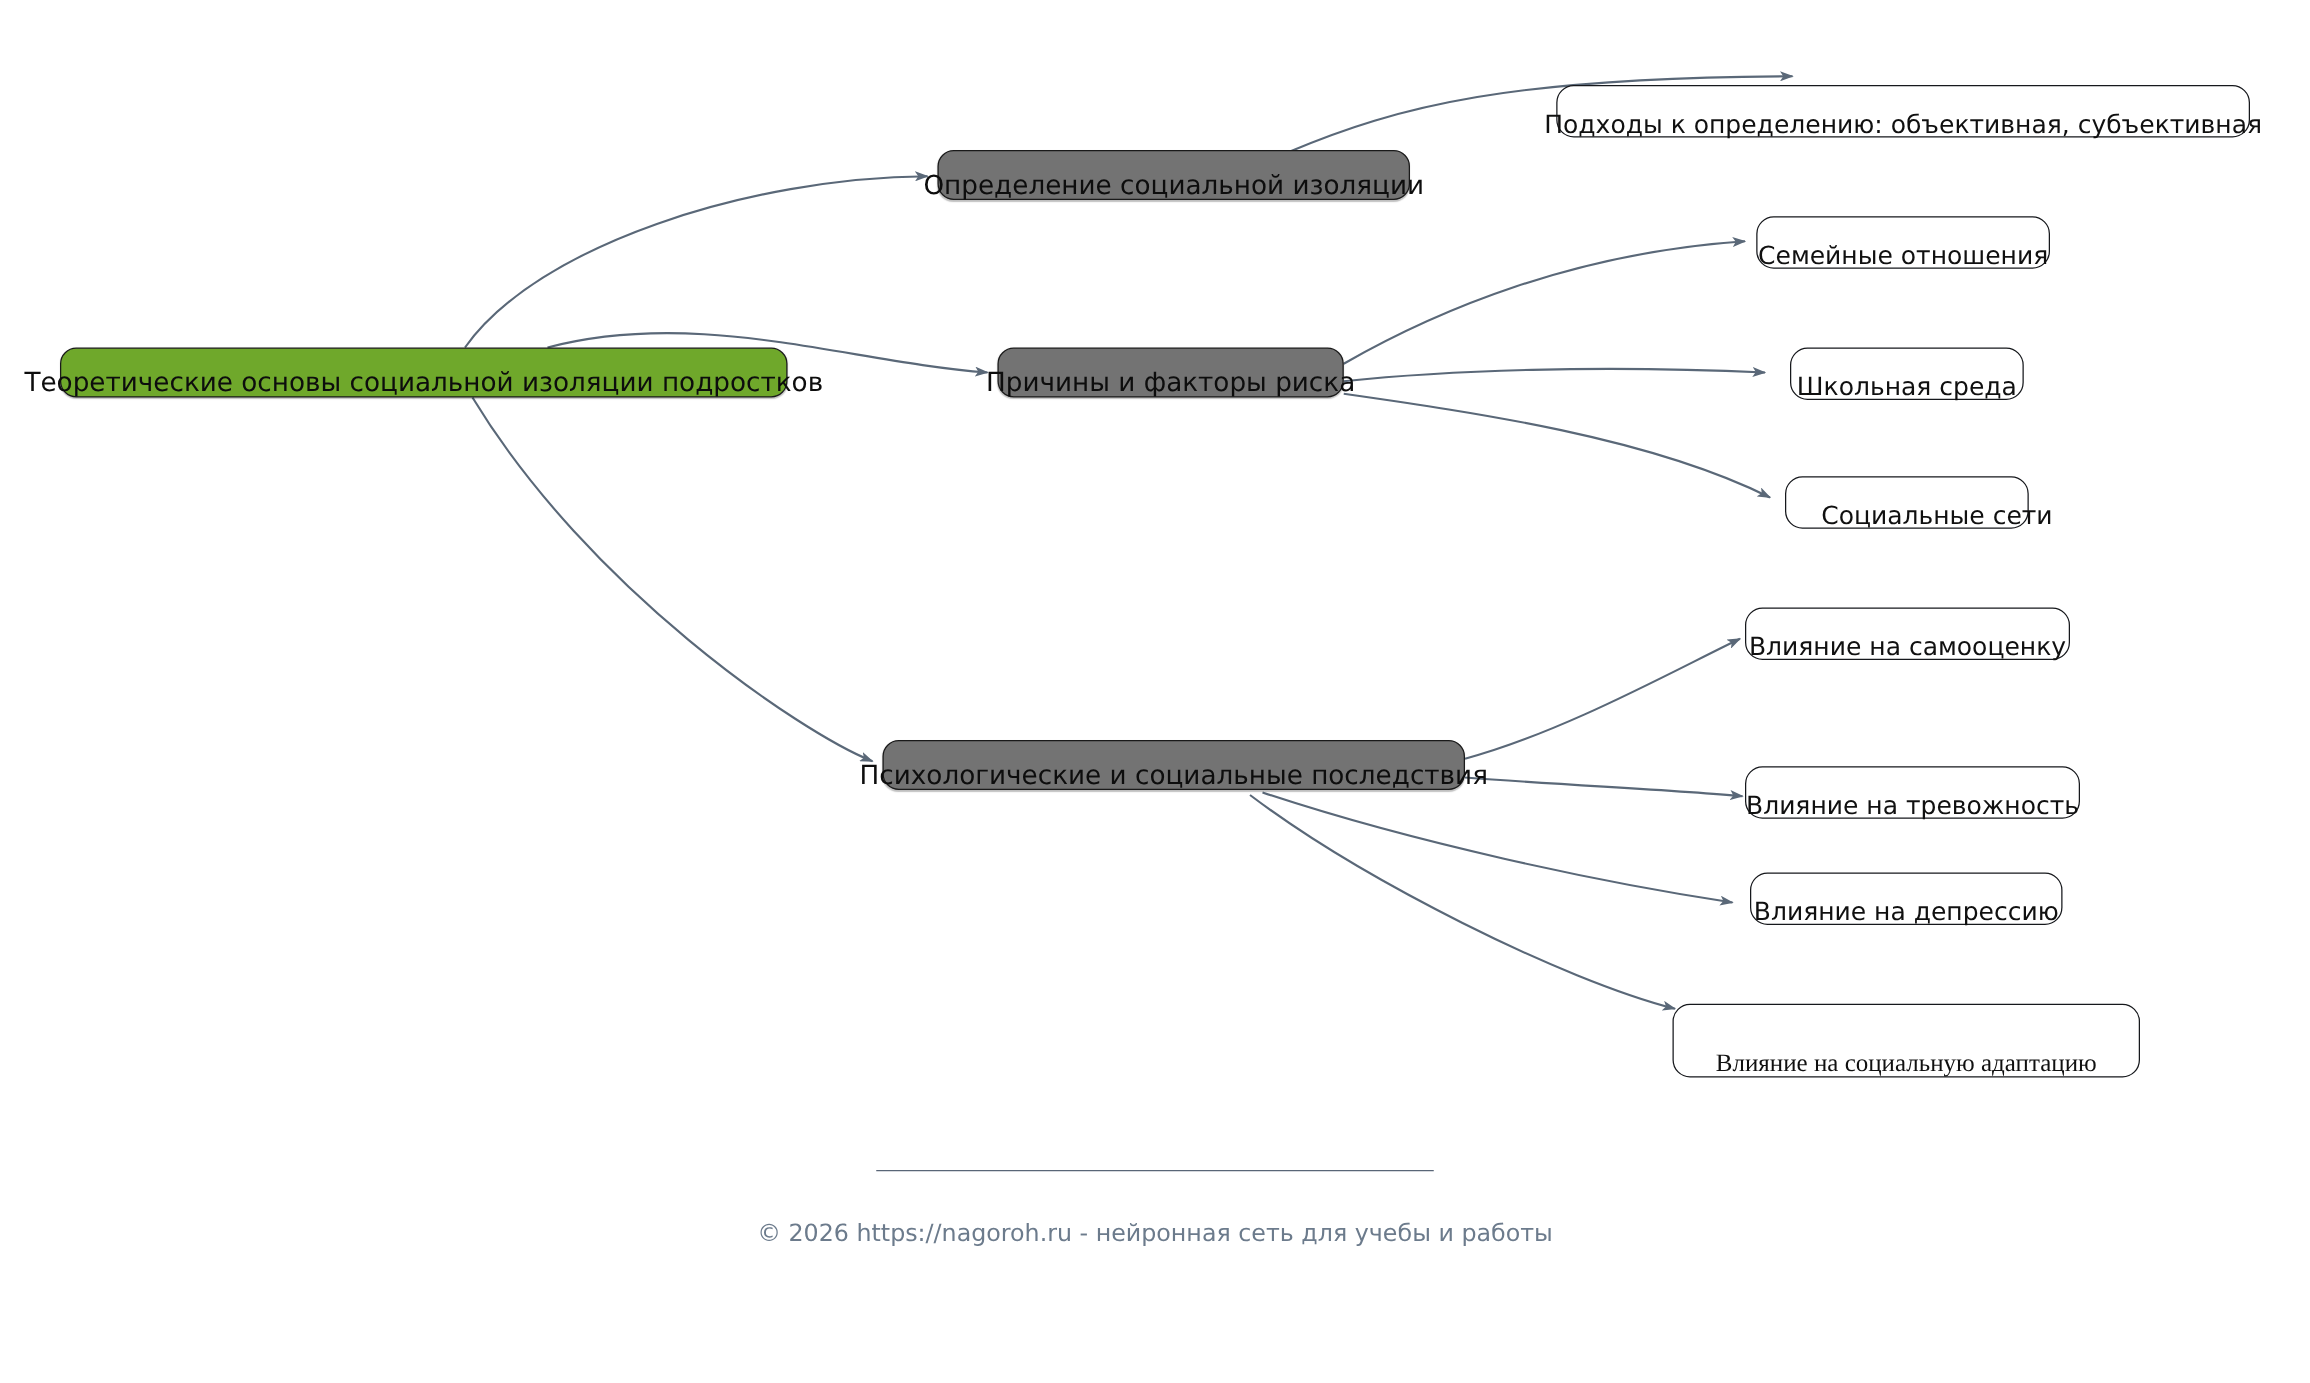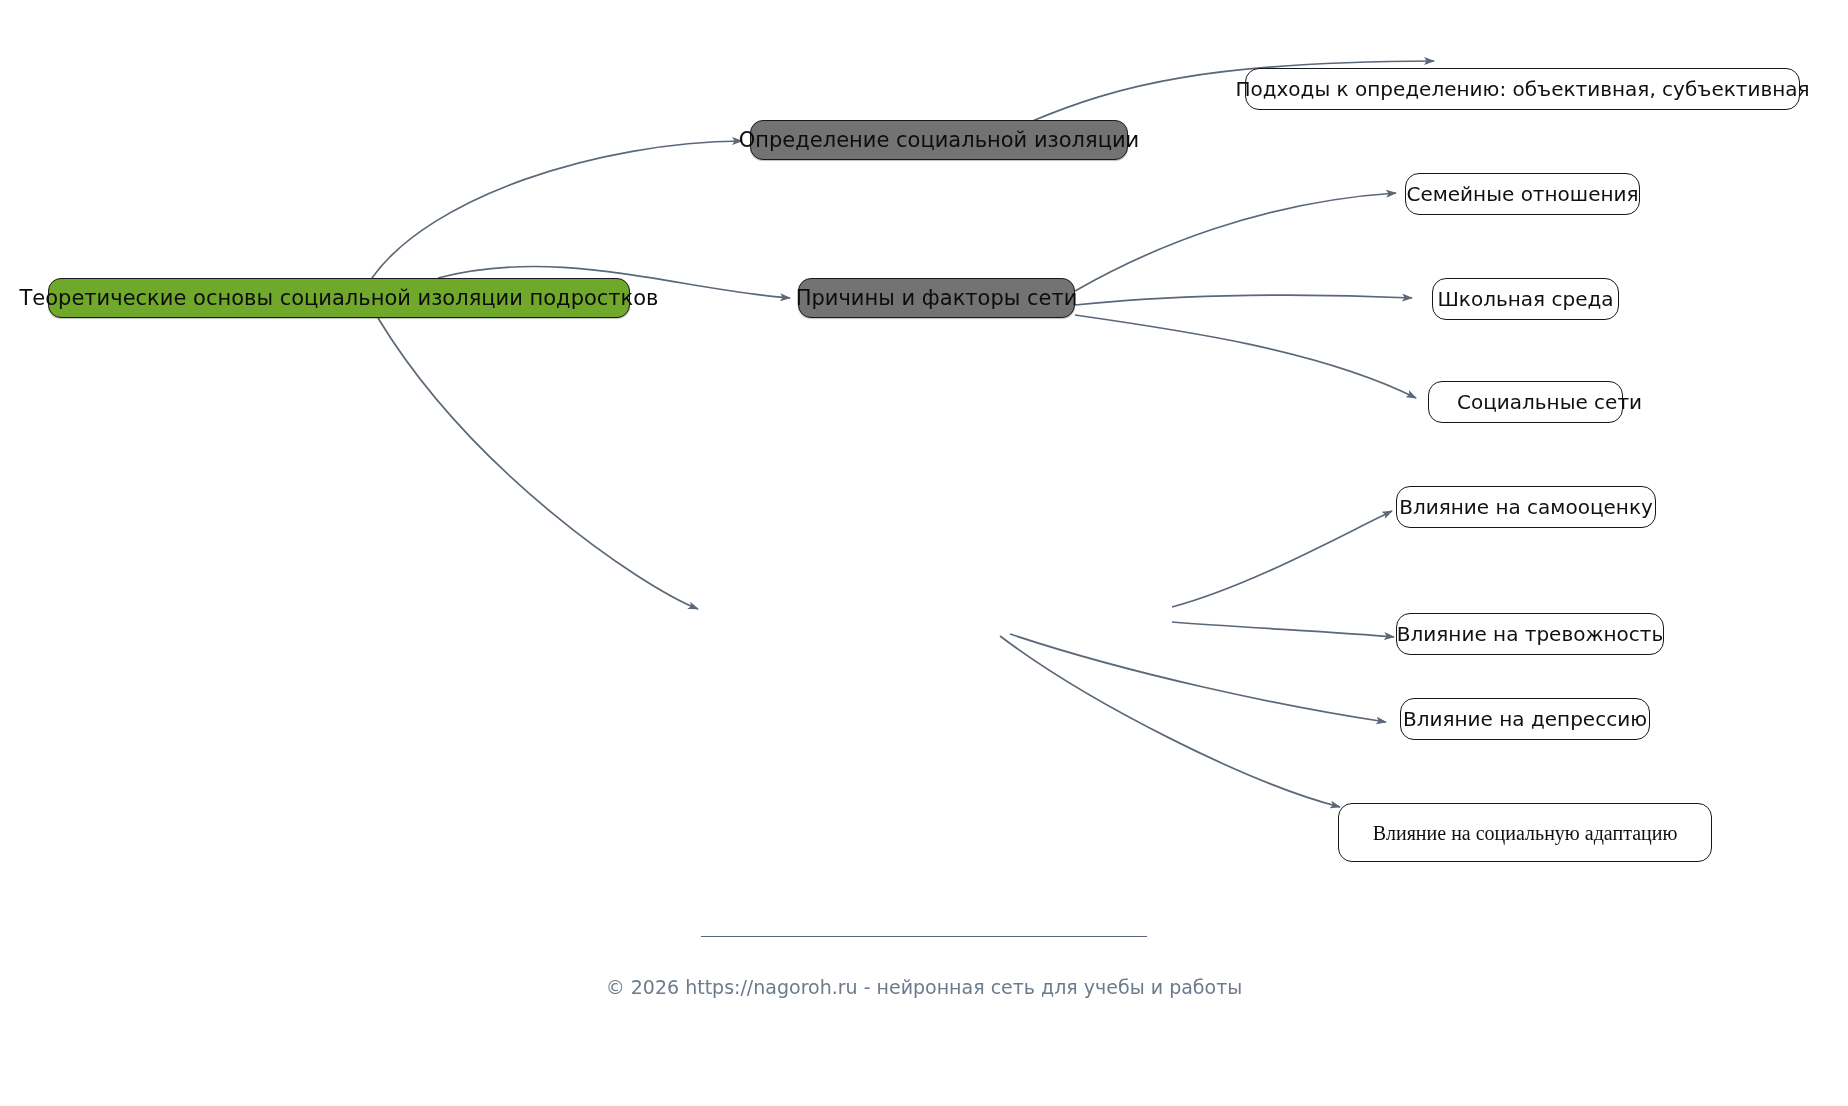--- a/index.html
+++ b/index.html
@@ -28,21 +28,21 @@
     top: 0;
     width: 1848px;
     height: 1106px;
     pointer-events: none;
   }
 
   .node {
     position: absolute;
     box-sizing: border-box;
     display: flex;
-    align-items: center;
+    align-items: flex-end;
     justify-content: center;
     border-radius: 13px;
     white-space: nowrap;
     line-height: 1;
   }
 
   .node-label {
     display: block;
     line-height: 1;
   }
@@ -143,23 +143,26 @@
 
   <div class="node node-root" style="left:48px; top:278px; width:582px; height:40px;">
     <span class="node-label">Теоретические основы социальной изоляции подростков</span>
   </div>
 
   <div class="node node-branch" style="left:750px; top:120px; width:378px; height:40px;">
     <span class="node-label">Определение социальной изоляции</span>
   </div>
 
   <div class="node node-branch" style="left:798px; top:278px; width:277px; height:40px;">
-    <span class="node-label">Причины и факторы сети</span>
+    <span class="node-label">Причины и факторы риска</span>
   </div>
 
+  <div class="node node-branch" style="left:706px; top:592px; width:466px; height:40px;">
+    <span class="node-label">Психологические и социальные последствия</span>
+  </div>
 
   <div class="node node-leaf" style="left:1245px; top:68px; width:555px; height:42px;">
     <span class="node-label">Подходы к определению: объективная, субъективная</span>
   </div>
 
   <div class="node node-leaf" style="left:1405px; top:173px; width:235px; height:42px;">
     <span class="node-label">Семейные отношения</span>
   </div>
 
   <div class="node node-leaf" style="left:1432px; top:278px; width:187px; height:42px;">

